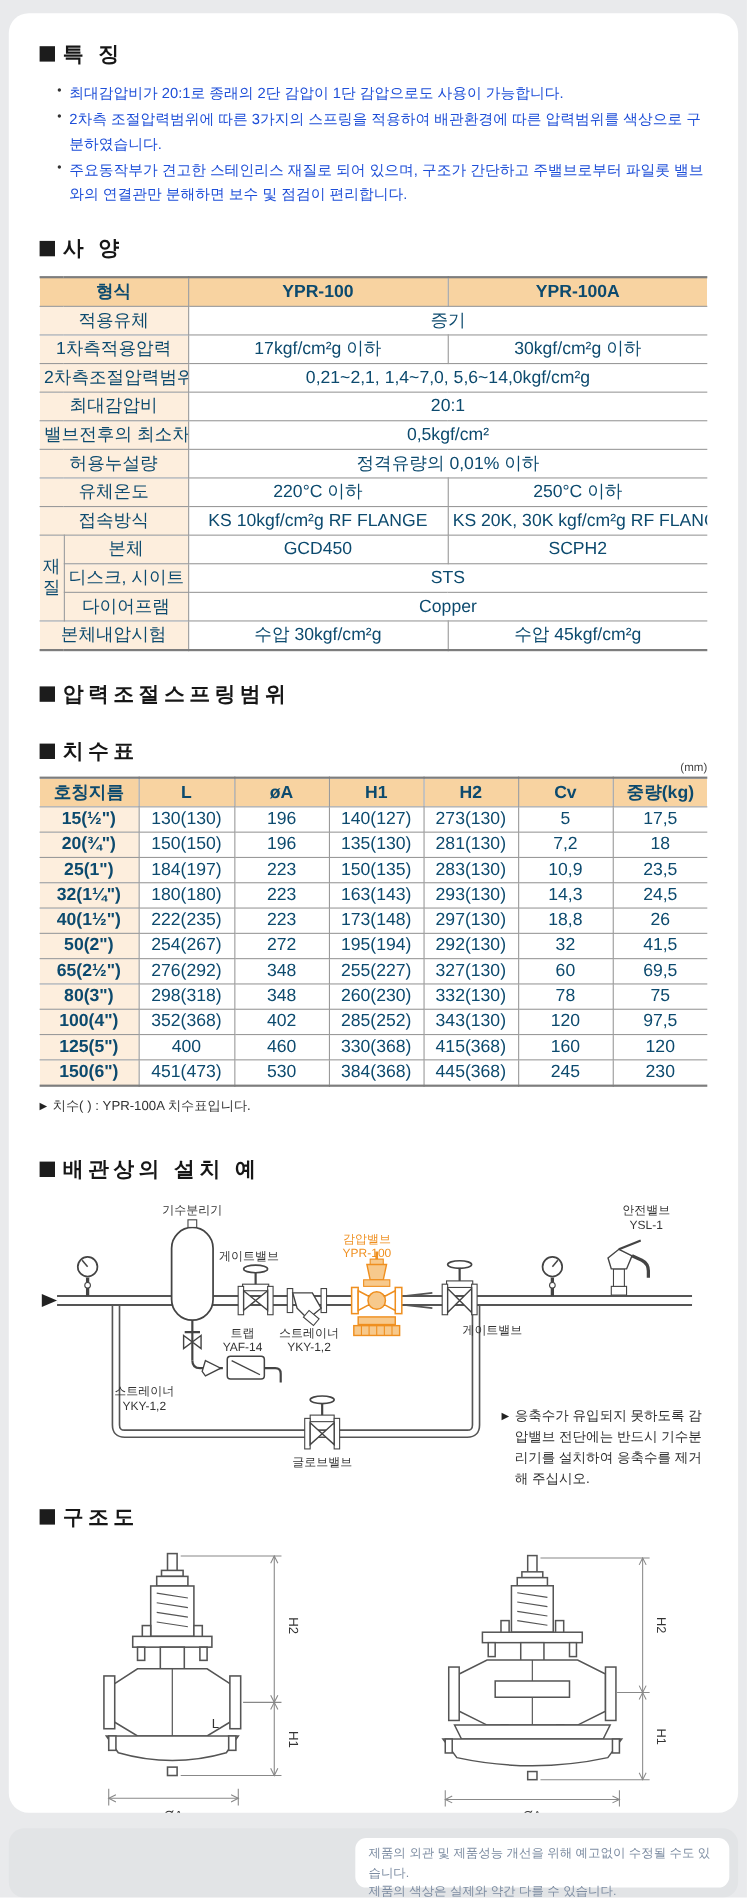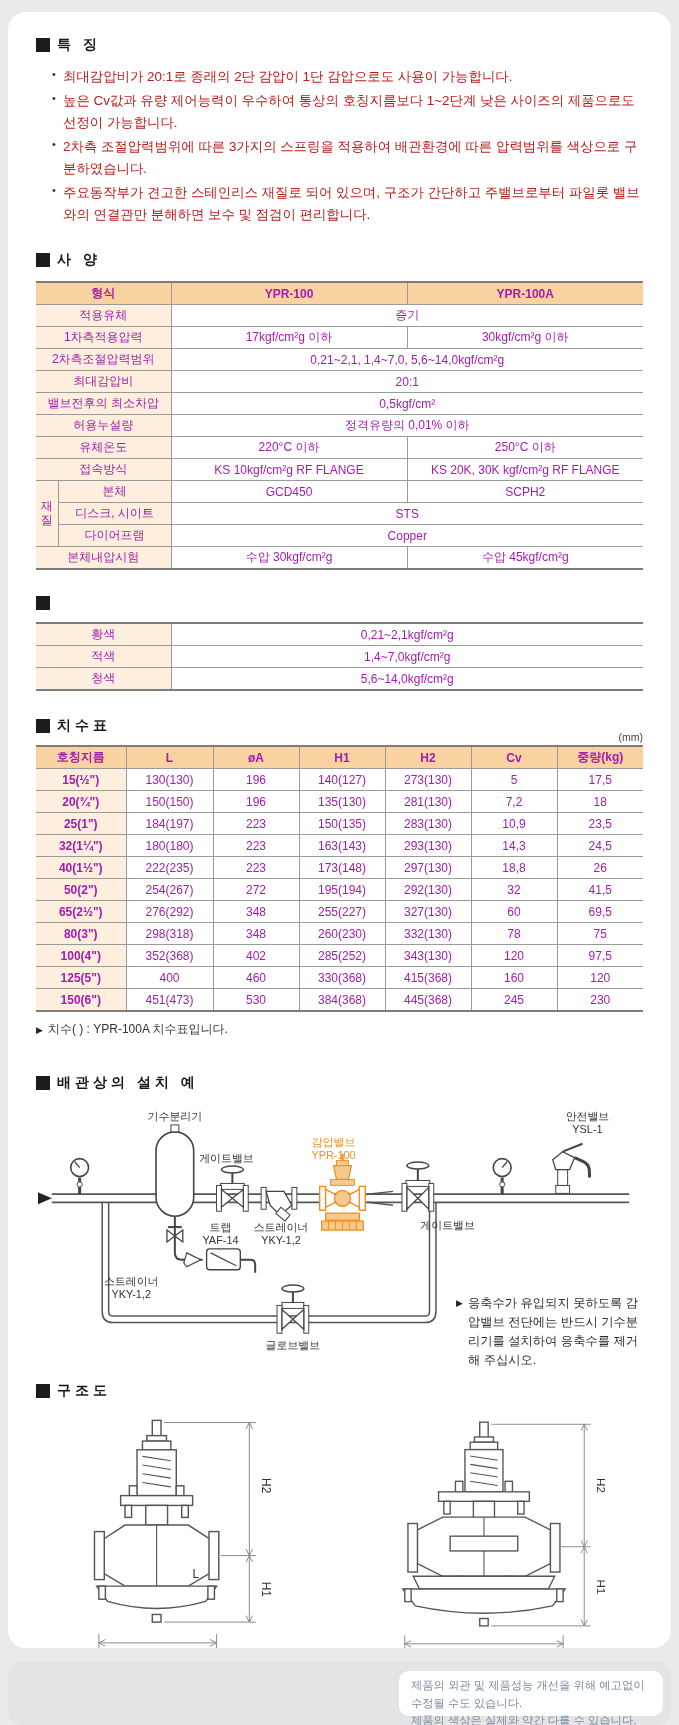--- a/index.html
+++ b/index.html
@@ -9,30 +9,30 @@
     -webkit-font-smoothing:antialiased;
   }
   .card{
     position:absolute;left:8px;top:12px;width:663px;height:1636px;
     background:#ffffff;border-radius:18px;box-sizing:border-box;
     padding:24px 28px 10px 28px;overflow:hidden;
   }
   
   .sec-title{display:flex;align-items:center;margin:0 0 12px 0;}
   .sec-title .sq{width:14px;height:14px;background:#1c1c1c;margin-right:7px;flex:0 0 auto;}
-  .sec-title .t{font-size:14px;font-weight:bold;color:#161616;letter-spacing:4px;}
+  .sec-title .t{font-size:19px;font-weight:bold;color:#161616;letter-spacing:4px;}
   
   .bullets{list-style:none;margin:10px 0 0 16px;padding:0;}
   .bullets li{
     position:relative;padding-left:11px;font-size:13.4px;line-height:1.6;
-    color:#b91c1c;margin-bottom:3px;
+    color:#1d4ed8;margin-bottom:3px;
   }
   .bullets li::before{content:"•";position:absolute;left:0;top:0;color:#333;font-size:11px;}
   
-  table{border-collapse:collapse;width:607px;font-size:12px;color:#a21caf;table-layout:fixed;}
+  table{border-collapse:collapse;width:607px;font-size:16px;color:#0c4a6e;table-layout:fixed;}
   td,th{border:1px solid #9a9a9a;text-align:center;padding:2px 4px;height:17px;
         overflow:hidden;white-space:nowrap;}
   td:first-child,th:first-child{border-left:none;}
   td:last-child,th:last-child{border-right:none;}
   table{border-top:2px solid #7d7d7d;border-bottom:2px solid #7d7d7d;}
   .lab{background:#fdeedd;}
   .hd{background:#f8d3a1;font-weight:bold;}
   .vert{width:22px;padding:0 2px;white-space:normal;line-height:1.15;}
   .dim-table td:first-child{background:#fdeedd;font-weight:bold;}
   .dim-table th{background:#f8d3a1;font-weight:bold;}
@@ -50,38 +50,37 @@
   .pipe-note .mk{font-size:9px;margin:3px 5px 0 0;color:#222;flex:0 0 auto;}
   
   .figs{display:flex;justify-content:space-between;padding:4px 6px 0 6px;}
   .fig{display:flex;flex-direction:column;align-items:center;}
   
   .footer-band{
     position:absolute;left:8px;top:1662px;width:663px;height:63px;
     background:#e2e4e6;border-radius:14px;
   }
   .footer-box{
-    position:absolute;right:8px;top:9px;width:264px;height:45px;background:#ffffff;
+    position:absolute;right:8px;top:9px;width:340px;height:45px;background:#ffffff;
     border-radius:10px;box-sizing:border-box;padding:6px 12px;
     font-size:11.3px;line-height:1.55;color:#7b8ba1;
   }
   svg text{font-family:"Liberation Sans","DejaVu Sans",sans-serif;}
 </style>
 </head>
 <body>
 
 <div class="card">
 
   <div class="sec-title">
     <span class="sq"></span>
     <span class="t">특 징</span>
   </div>
   <ul class="bullets">
     <li>최대감압비가 20:1로 종래의 2단 감압이 1단 감압으로도 사용이 가능합니다.</li>
-    <li>높은 Cv값과 유량 제어능력이 우수하여 통상의 호칭지름보다 1~2단계 낮은 사이즈의 제품으로도 선정이 가능합니다.</li>
     <li>2차측 조절압력범위에 따른 3가지의 스프링을 적용하여 배관환경에 따른 압력범위를 색상으로 구분하였습니다.</li>
     <li>주요동작부가 견고한 스테인리스 재질로 되어 있으며, 구조가 간단하고 주밸브로부터 파일롯 밸브와의 연결관만 분해하면 보수 및 점검이 편리합니다.</li>
   </ul>
 
   <div class="sec">
     <div class="sec-title">
       <span class="sq"></span>
       <span class="t">사 양</span>
     </div>
     <table class="spec-table">
@@ -151,41 +150,22 @@
         <td>수압 30kgf/cm²g</td>
         <td>수압 45kgf/cm²g</td>
       </tr>
     </tbody>
       </table>
   </div>
 
   <div class="sec">
     <div class="sec-title">
       <span class="sq"></span>
-    </div>
-    <table class="spring-table">
-      <colgroup>
-          <col style="width:135px">
-          <col style="width:472px">
-        </colgroup>
-      <tbody>
-          <tr>
-        <td class="lab">황색</td>
-        <td>0,21~2,1kgf/cm²g</td>
-      </tr>
-      <tr>
-        <td class="lab">적색</td>
-        <td>1,4~7,0kgf/cm²g</td>
-      </tr>
-      <tr>
-        <td class="lab">청색</td>
-        <td>5,6~14,0kgf/cm²g</td>
-      </tr>
-    </tbody>
-      </table>
+      <span class="t">압력조절스프링범위</span>
+    </div>
   </div>
 
   <div class="sec">
     <div class="sec-title" style="margin-bottom:2px;">
       <span class="sq"></span>
       <span class="t">치수표</span>
     </div>
     <div class="unit-row">
         <span class="unit">(mm)</span>
       </div>

